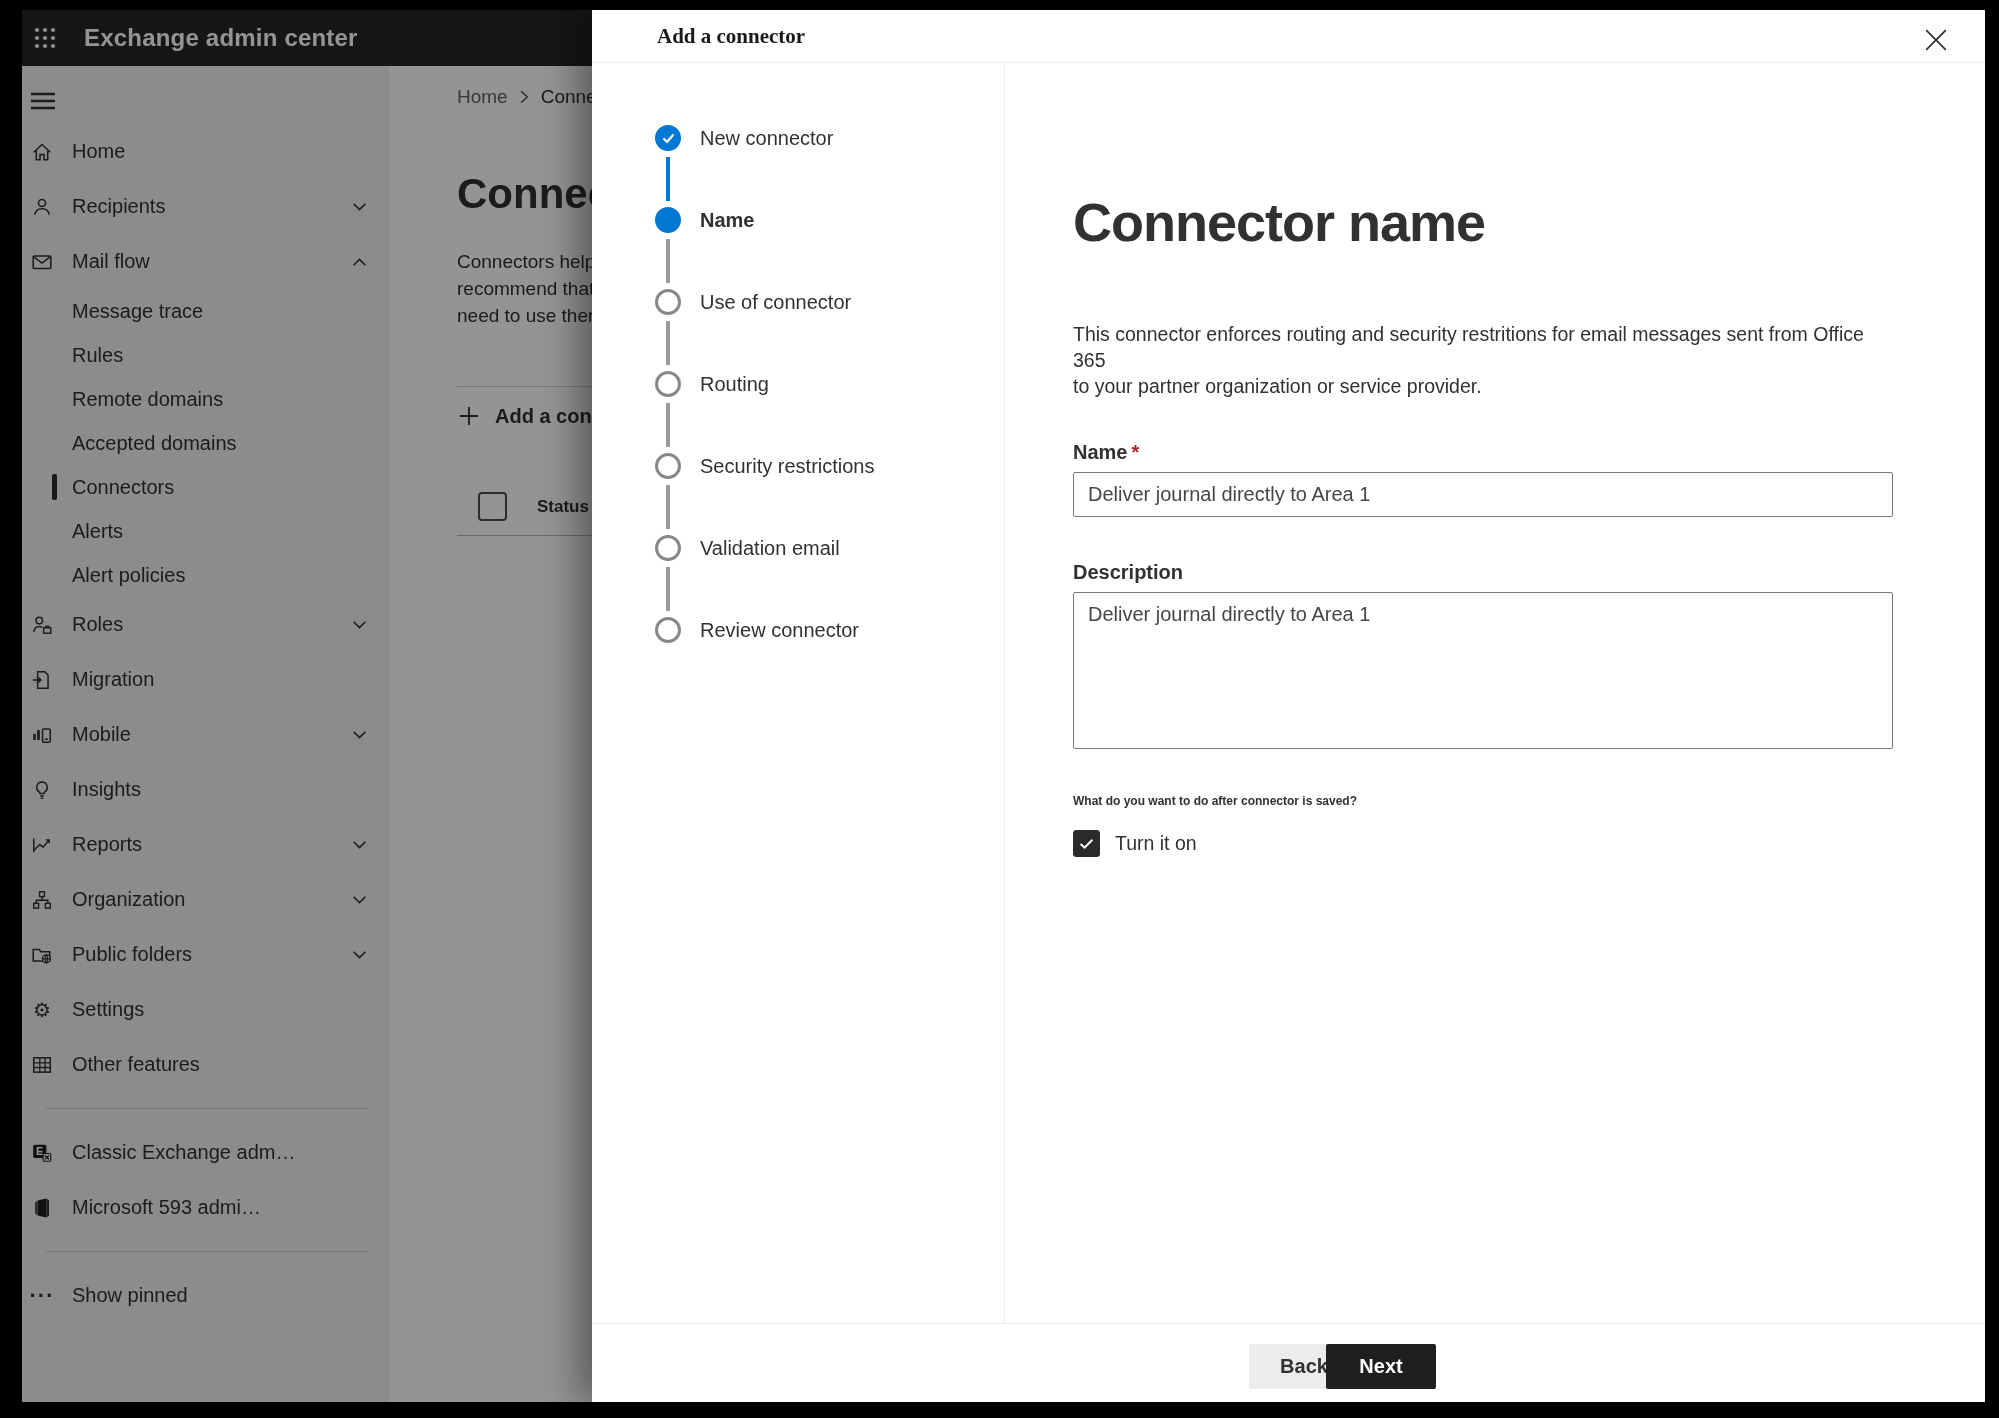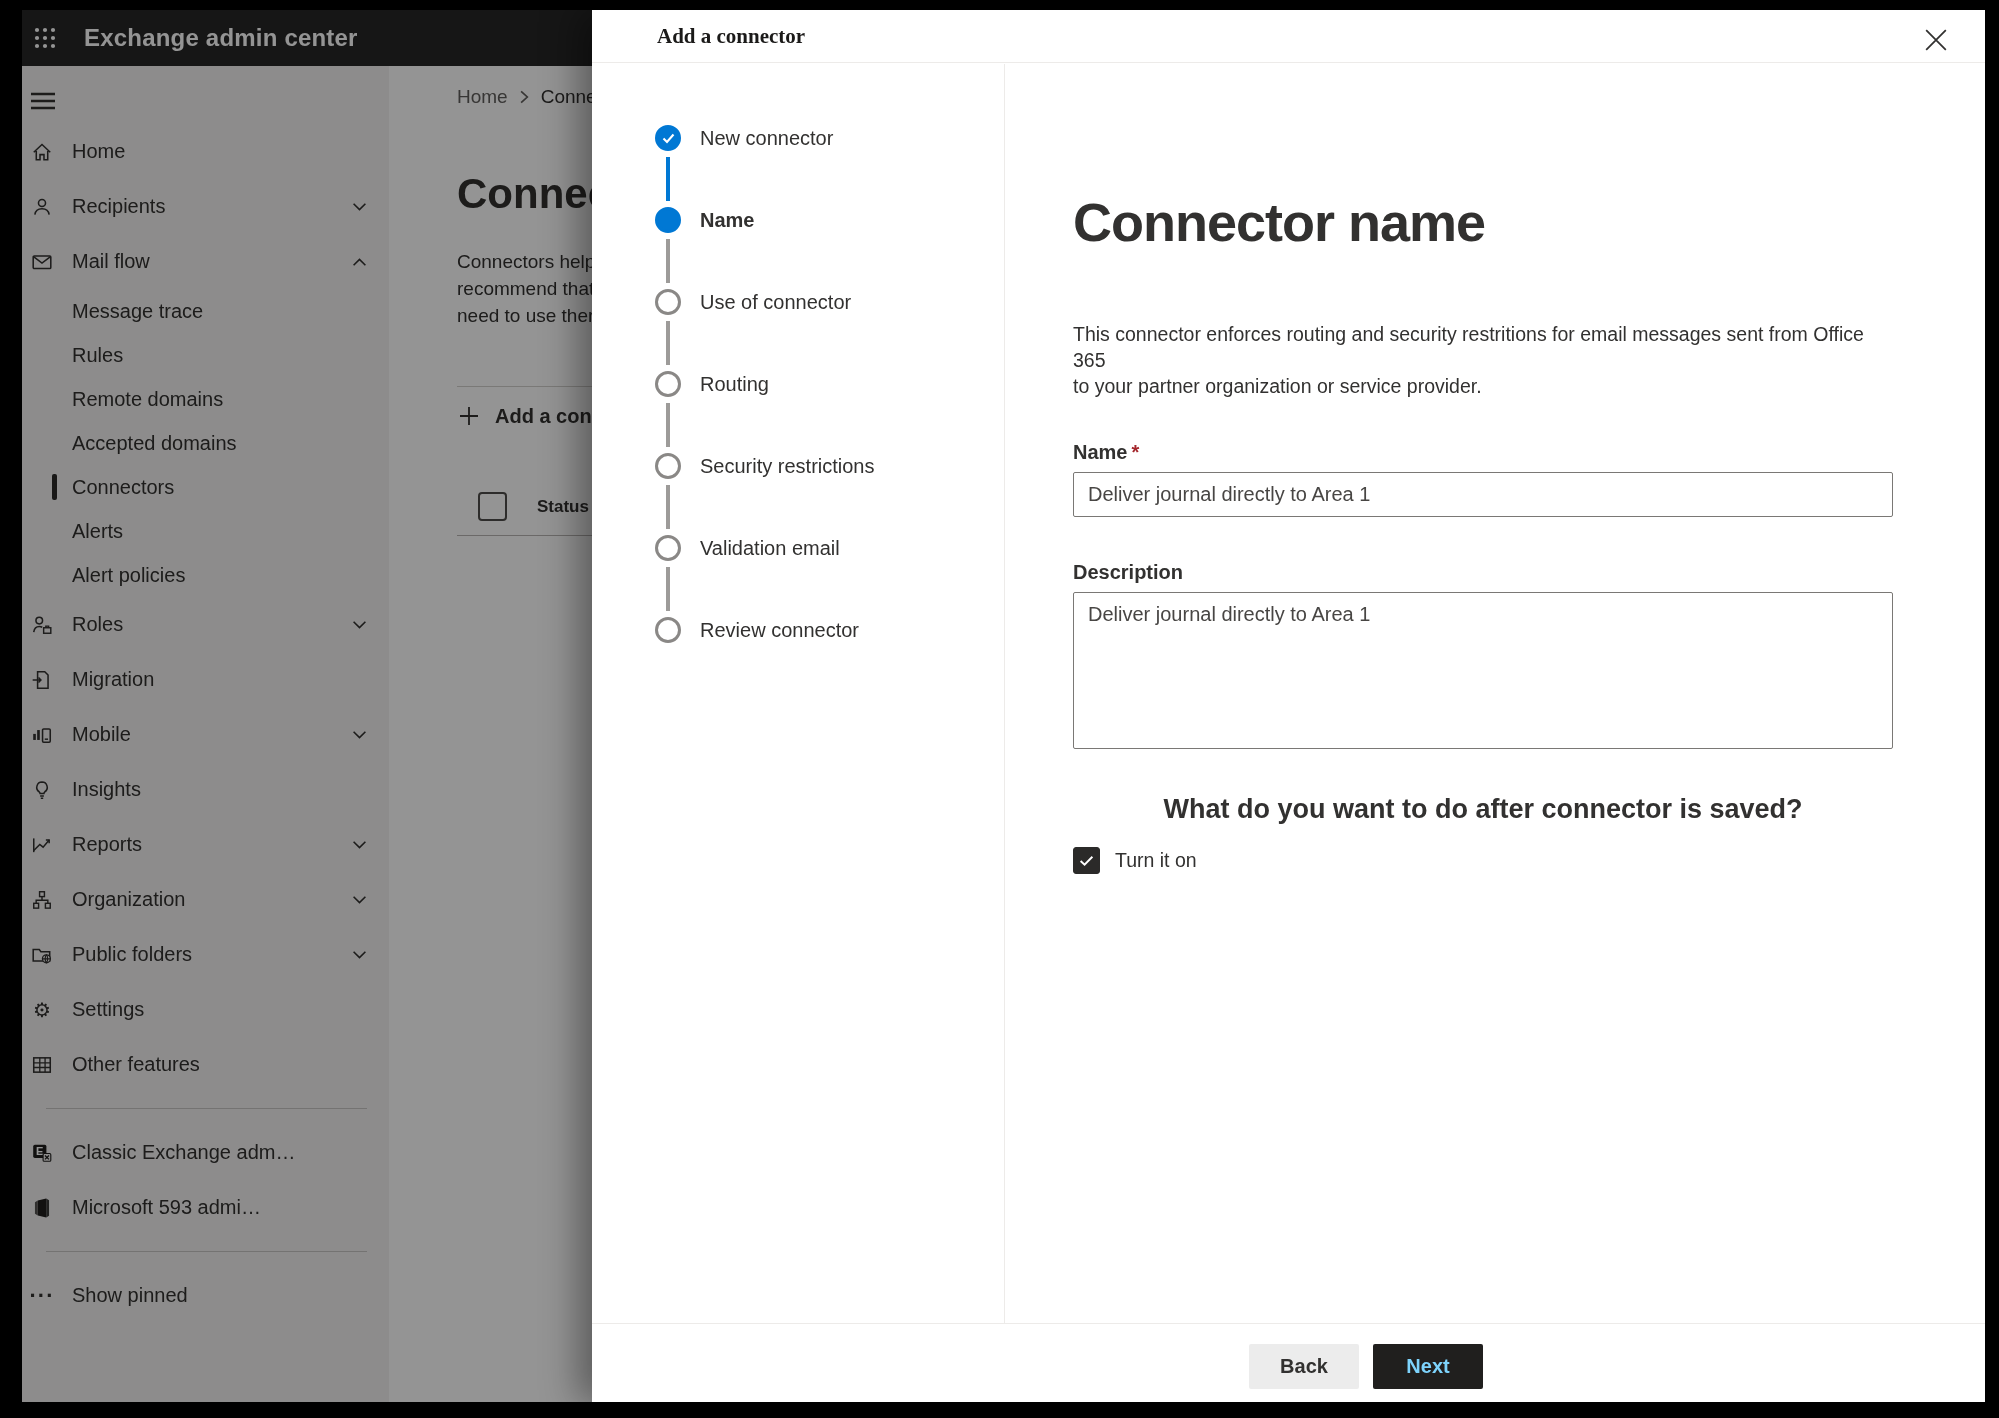--- a/index.html
+++ b/index.html
@@ -66,30 +66,30 @@
 
   
   .wizard-content { flex:1; padding:0 92px 0 68px; }
   .content-heading { margin-top:127px; font-size:54px; font-weight:700; color:#323130; letter-spacing:-1px; }
   .content-desc { margin-top:68px; font-size:19.5px; line-height:26px; color:#323130; }
   .field-label { margin-top:42px; font-size:20px; font-weight:700; color:#323130; }
   .req { color:#a4262c; font-weight:700; margin-left:4px; }
   .text-input { display:block; margin-top:8px; width:100%; height:45px; border:1.5px solid #7a7875; border-radius:2px; font-family:"Liberation Sans",sans-serif; font-size:20px; color:#484644; padding:0 14px; background:#fff; outline:none; }
   .field-label2 { margin-top:44px; font-size:20px; font-weight:700; color:#323130; }
   .text-area { display:block; margin-top:8px; width:100%; height:157px; border:1.5px solid #7a7875; border-radius:2px; font-family:"Liberation Sans",sans-serif; font-size:20px; color:#484644; padding:10px 14px; resize:none; outline:none; }
-  .question { margin-top:45px; font-size:27px; font-weight:700; color:#323130;text-align:center; }
+  .question { margin-top:45px; font-size:12px; font-weight:700; color:#323130; }
   .check-row { margin-top:22px; display:flex; align-items:center; }
   .checkbox { width:27px; height:27px; background:#2b2a29; border:1.5px solid #2b2a29; border-radius:3px; display:flex; align-items:center; justify-content:center; cursor:pointer; flex:none; }
   .check-label { margin-left:15px; font-size:19.5px; color:#323130; }
 
   
   .dialog-footer { position:absolute; left:0; right:0; bottom:0; height:79px; border-top:1px solid #edebe9; background:#fff; }
   .btn { position:absolute; top:20px; width:110px; height:45px; border:none; border-radius:2px; font-family:"Liberation Sans",sans-serif; font-size:20px; font-weight:700; cursor:pointer; }
   .btn-back { left:657px; background:#ececec; color:#323130; }
-  .btn-next { left:781px; background:#201f1e; color:#7dd3fc; }
+  .btn-next { left:734px; background:#201f1e; color:#ffffff; }
 </style>
 </head>
 <body>
 
 <div class="screen">
 
   <div class="topbar">
     <div class="waffle-btn">
       <svg width="22" height="22" viewBox="0 0 22 22">
         <g fill="#ffffff">

